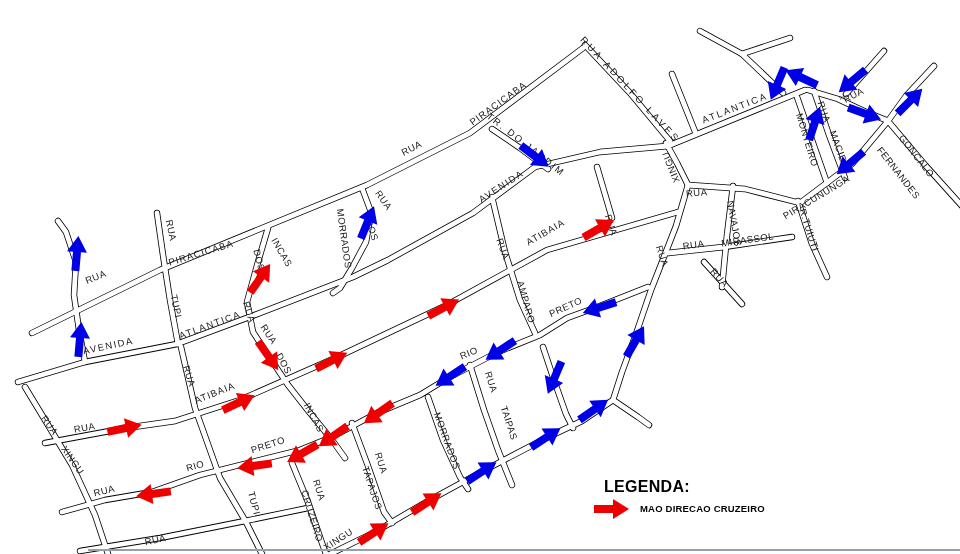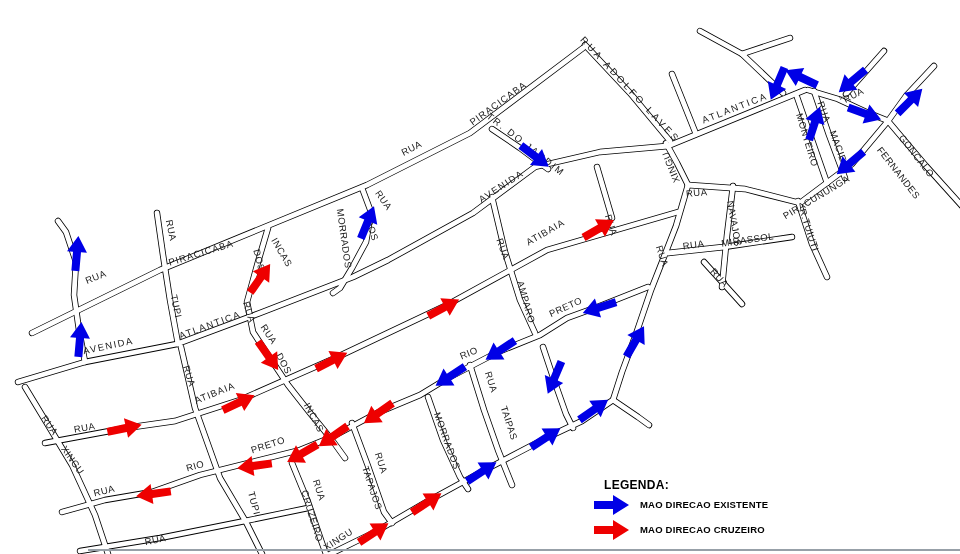--- a/index.html
+++ b/index.html
@@ -1,21 +1,21 @@
 <!DOCTYPE html>
 <html><head>
 <meta charset="utf-8">
 <style>
   html,body{margin:0;padding:0;background:#ffffff;}
   #page{position:relative;width:960px;height:554px;background:#ffffff;overflow:hidden;
         font-family:"Liberation Sans",sans-serif;}
   #mapsvg{position:absolute;left:0;top:0;}
   .street-label{fill:#1a1a1a;font-family:"Liberation Sans",sans-serif;}
   #legend{position:absolute;left:593px;top:478px;width:260px;}
-  .legend-title{font-size:12px;font-weight:bold;color:#000;letter-spacing:.3px;margin-left:11px;}
+  .legend-title{font-size:16px;font-weight:bold;color:#000;letter-spacing:.3px;margin-left:11px;}
   .legend-row{display:flex;align-items:center;height:25px;}
   .legend-label{font-size:9.5px;font-weight:bold;color:#000;letter-spacing:.2px;margin-left:7px;}
   #bottom-border{position:absolute;left:88px;top:549px;width:872px;height:0;
         border-top:2px solid #97a0a8;}
 </style>
 </head>
 <body>
 
 <div id="page">
   <svg id="mapsvg" width="960" height="554" viewBox="0 0 960 554">
@@ -194,26 +194,20 @@
         <polygon points="-19,-4 0,-4 0,-10 16,0 0,10 0,4 -19,4" transform="translate(600,228) rotate(-30)" fill="#ee0000"></polygon>
         <polygon points="-19,-4 0,-4 0,-10 16,0 0,10 0,4 -19,4" transform="translate(428,502) rotate(-33)" fill="#ee0000"></polygon>
         <polygon points="-19,-4 0,-4 0,-10 16,0 0,10 0,4 -19,4" transform="translate(375,532) rotate(-33)" fill="#ee0000"></polygon>
       </g>
     </svg>
 
   <div id="legend">
     <div class="legend-title">LEGENDA:</div>
     <div class="legend-row">
       <svg width="40" height="22" viewBox="-20 -11 40 22">
-        <polygon class="lg-arrow-existing" points="-19,-4 0,-4 0,-10 16,0 0,10 0,4 -19,4" fill="#0000e6"></polygon>
-      </svg>
-      <span class="legend-label">MAO DIRECAO EXISTENTE</span>
-    </div>
-    <div class="legend-row">
-      <svg width="40" height="22" viewBox="-20 -11 40 22">
         <polygon class="lg-arrow-implant" points="-19,-4 0,-4 0,-10 16,0 0,10 0,4 -19,4" fill="#ee0000"></polygon>
       </svg>
       <span class="legend-label">MAO DIRECAO CRUZEIRO</span>
     </div>
   </div>
 
   <div id="bottom-border"></div>
 </div>
 
 </body></html>

